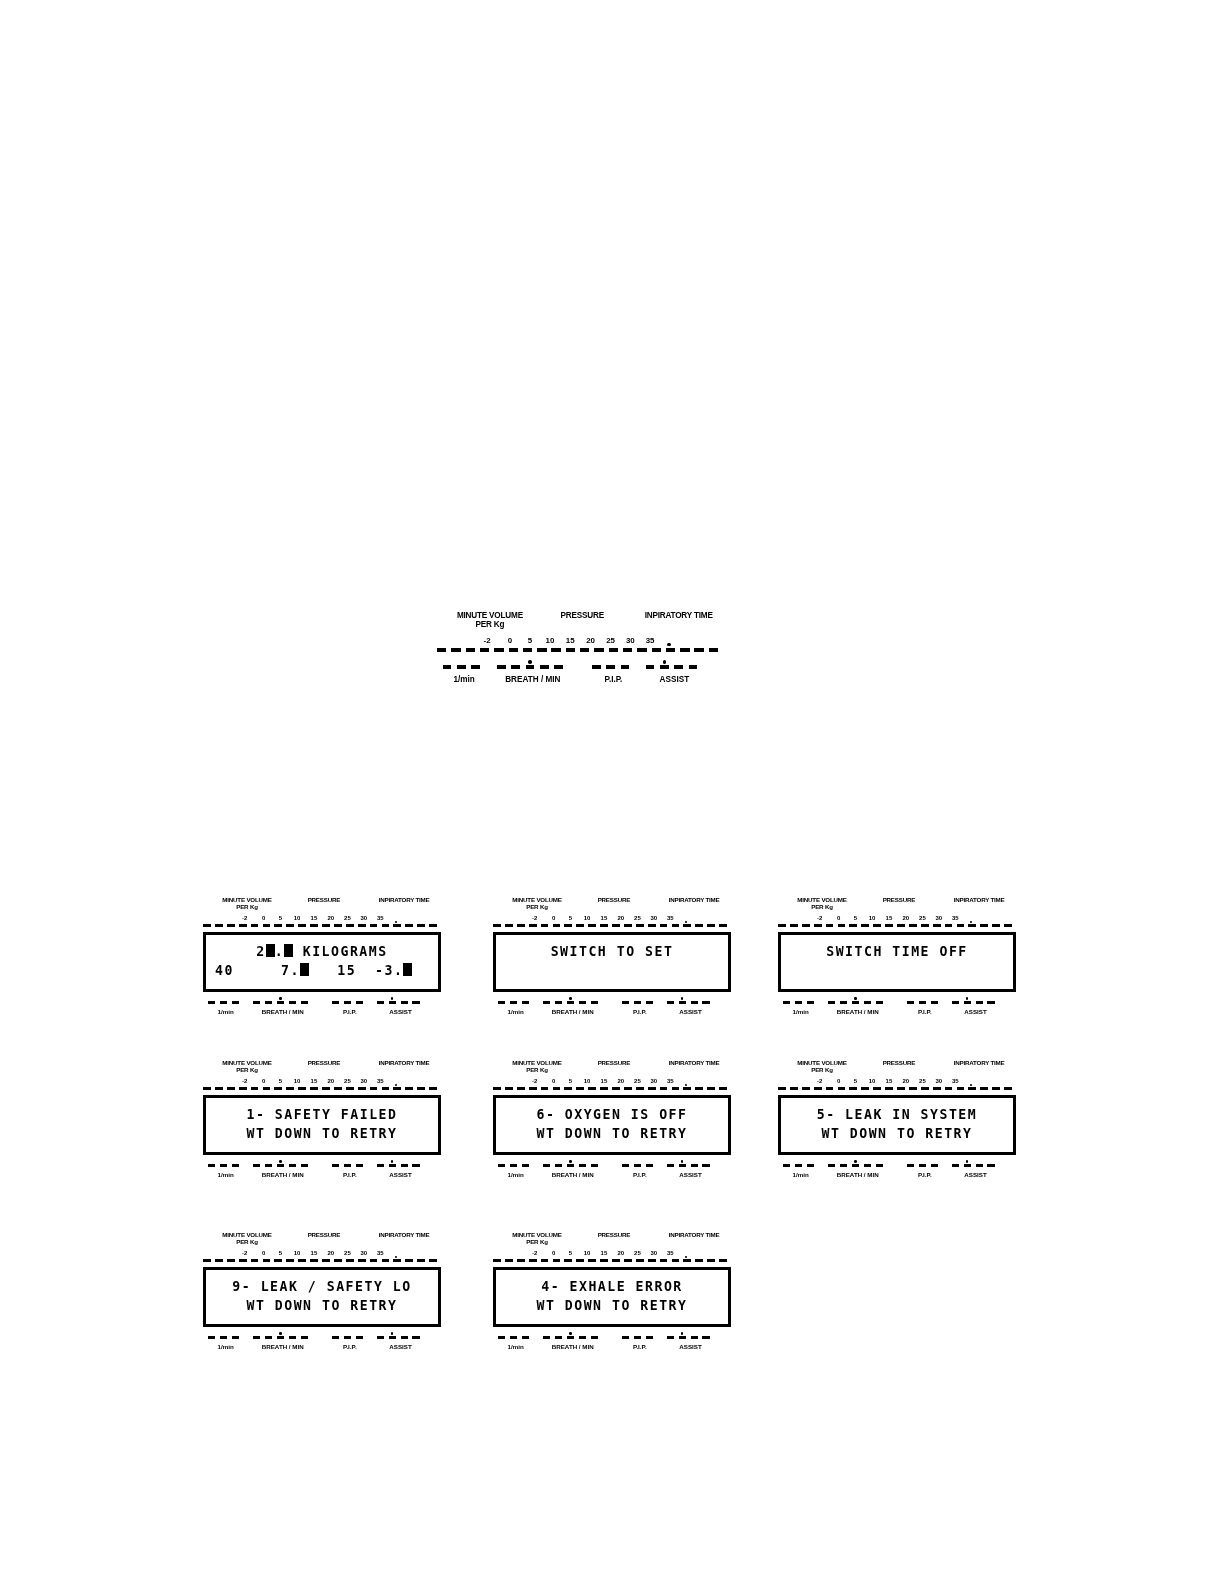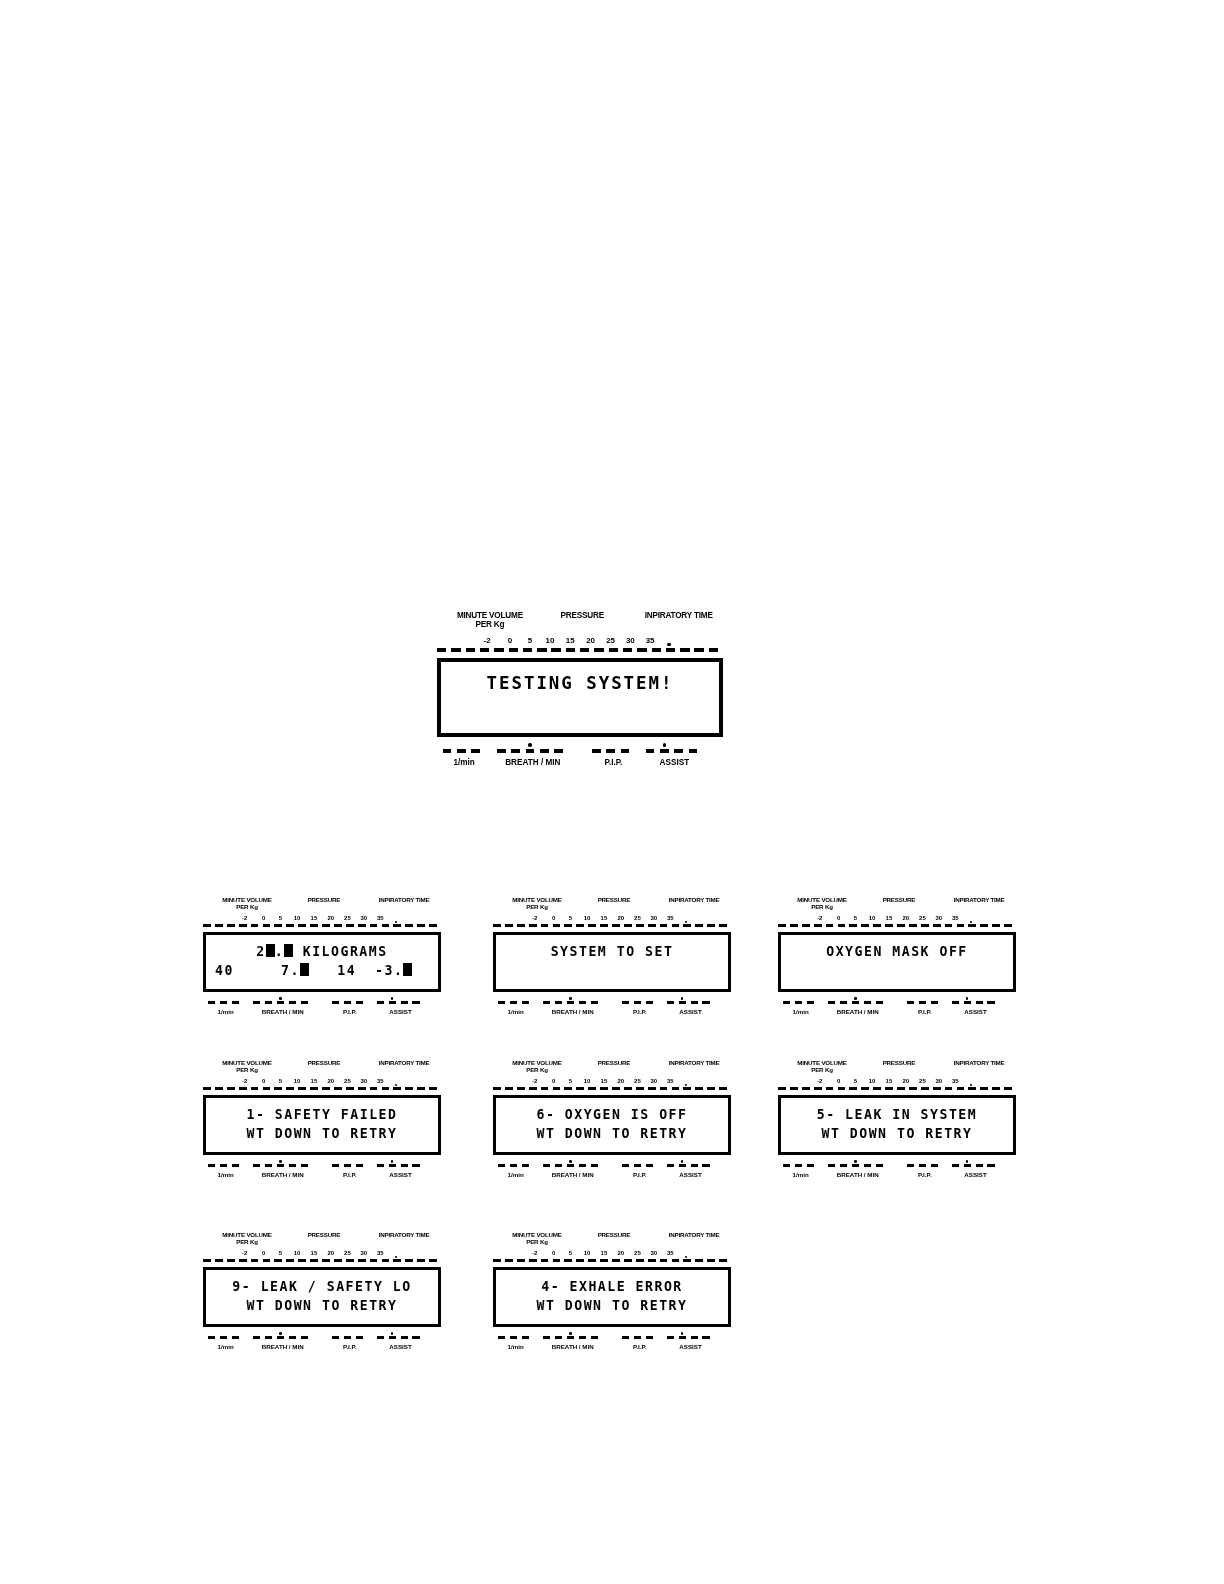--- a/index.html
+++ b/index.html
@@ -163,23 +163,20 @@
         <i style="left: 171.6px; width: 9.438px; height: 4px;"></i>
         <i style="left: 185.9px; width: 9.438px; height: 4px;"></i>
         <i style="left: 200.2px; width: 9.438px; height: 4px;"></i>
         <i style="left: 214.5px; width: 9.438px; height: 4px;"></i>
         <i style="left: 228.8px; width: 9.438px; height: 4px;"></i>
         <i style="left: 243.1px; width: 9.438px; height: 4px;"></i>
         <i style="left: 257.4px; width: 9.438px; height: 4px;"></i>
         <i style="left: 271.7px; width: 9.438px; height: 4px;"></i>
         <span class="dot" style="left: 230.23px; top: -4.62px; width: 3.432px; height: 3.432px;"></span>
       </div>
-      <div class="lcd" style="margin-top: 3.96px; height: 79.2px; border-width: 4px; padding: 9.24px 11.88px; font-size: 17.424px; line-height: 25.08px; letter-spacing: 1.98px;">
-        <div class="line"><span>TESTING SYSTEM!</span></div>
-      </div>
       <div class="botbar" style="height: 29.04px; margin-top: 6.6px;">
         <div class="grp" style="left: 5.72px; width: 42.9px; height: 10px;">
           <i style="left: 0px; top: 5.28px; width: 8.58px; height: 4px;"></i>
           <i style="left: 14.3px; top: 5.28px; width: 8.58px; height: 4px;"></i>
           <i style="left: 28.6px; top: 5.28px; width: 8.58px; height: 4px;"></i>
         </div>
         <span class="cap" style="left: 27.17px; top: 14.52px; font-size: 8.184px;">1/min</span>
         <div class="grp" style="left: 60.06px; width: 71.5px; height: 10px;">
           <i style="left: 0px; top: 5.28px; width: 8.58px; height: 4px;"></i>
           <i style="left: 14.3px; top: 5.28px; width: 8.58px; height: 4px;"></i>
@@ -247,21 +244,21 @@
         <i style="left: 166.6px; width: 7.854px; height: 3px;"></i>
         <i style="left: 178.5px; width: 7.854px; height: 3px;"></i>
         <i style="left: 190.4px; width: 7.854px; height: 3px;"></i>
         <i style="left: 202.3px; width: 7.854px; height: 3px;"></i>
         <i style="left: 214.2px; width: 7.854px; height: 3px;"></i>
         <i style="left: 226.1px; width: 7.854px; height: 3px;"></i>
         <span class="dot" style="left: 191.59px; top: -3.5px; width: 2.6px; height: 2.6px;"></span>
       </div>
       <div class="lcd" style="margin-top: 3px; height: 60px; border-width: 3px; padding: 7px 9px; font-size: 13.2px; line-height: 19px; letter-spacing: 1.5px;">
         <div class="line"><span>2</span><span class="blk" style="width: 9px; height: 13px;"></span><span>.</span><span class="blk" style="width: 9px; height: 13px;"></span><span> KILOGRAMS</span></div>
-        <div class="line left"><span>40   </span><span>  7.</span><span class="blk" style="width: 9px; height: 13px;"></span><span>   14  -3.</span><span class="blk" style="width: 9px; height: 13px;"></span></div>
+        <div class="line left"><span>40   </span><span>  7.</span><span class="blk" style="width: 9px; height: 13px;"></span><span>   15  -3.</span><span class="blk" style="width: 9px; height: 13px;"></span></div>
       </div>
       <div class="botbar" style="height: 22px; margin-top: 5px;">
         <div class="grp" style="left: 4.76px; width: 35.7px; height: 9px;">
           <i style="left: 0px; top: 4px; width: 7.14px; height: 3px;"></i>
           <i style="left: 11.9px; top: 4px; width: 7.14px; height: 3px;"></i>
           <i style="left: 23.8px; top: 4px; width: 7.14px; height: 3px;"></i>
         </div>
         <span class="cap" style="left: 22.61px; top: 11px; font-size: 6.2px;">1/min</span>
         <div class="grp" style="left: 49.98px; width: 59.5px; height: 9px;">
           <i style="left: 0px; top: 4px; width: 7.14px; height: 3px;"></i>
@@ -329,21 +326,21 @@
         <i style="left: 154.7px; width: 7.854px; height: 3px;"></i>
         <i style="left: 166.6px; width: 7.854px; height: 3px;"></i>
         <i style="left: 178.5px; width: 7.854px; height: 3px;"></i>
         <i style="left: 190.4px; width: 7.854px; height: 3px;"></i>
         <i style="left: 202.3px; width: 7.854px; height: 3px;"></i>
         <i style="left: 214.2px; width: 7.854px; height: 3px;"></i>
         <i style="left: 226.1px; width: 7.854px; height: 3px;"></i>
         <span class="dot" style="left: 191.59px; top: -3.5px; width: 2.6px; height: 2.6px;"></span>
       </div>
       <div class="lcd" style="margin-top: 3px; height: 60px; border-width: 3px; padding: 7px 9px; font-size: 13.2px; line-height: 19px; letter-spacing: 1.5px;">
-        <div class="line"><span>SYSTEM TO SET</span></div>
+        <div class="line"><span>SWITCH TO SET</span></div>
       </div>
       <div class="botbar" style="height: 22px; margin-top: 5px;">
         <div class="grp" style="left: 4.76px; width: 35.7px; height: 9px;">
           <i style="left: 0px; top: 4px; width: 7.14px; height: 3px;"></i>
           <i style="left: 11.9px; top: 4px; width: 7.14px; height: 3px;"></i>
           <i style="left: 23.8px; top: 4px; width: 7.14px; height: 3px;"></i>
         </div>
         <span class="cap" style="left: 22.61px; top: 11px; font-size: 6.2px;">1/min</span>
         <div class="grp" style="left: 49.98px; width: 59.5px; height: 9px;">
           <i style="left: 0px; top: 4px; width: 7.14px; height: 3px;"></i>
@@ -411,21 +408,21 @@
         <i style="left: 154.7px; width: 7.854px; height: 3px;"></i>
         <i style="left: 166.6px; width: 7.854px; height: 3px;"></i>
         <i style="left: 178.5px; width: 7.854px; height: 3px;"></i>
         <i style="left: 190.4px; width: 7.854px; height: 3px;"></i>
         <i style="left: 202.3px; width: 7.854px; height: 3px;"></i>
         <i style="left: 214.2px; width: 7.854px; height: 3px;"></i>
         <i style="left: 226.1px; width: 7.854px; height: 3px;"></i>
         <span class="dot" style="left: 191.59px; top: -3.5px; width: 2.6px; height: 2.6px;"></span>
       </div>
       <div class="lcd" style="margin-top: 3px; height: 60px; border-width: 3px; padding: 7px 9px; font-size: 13.2px; line-height: 19px; letter-spacing: 1.5px;">
-        <div class="line"><span>OXYGEN MASK OFF</span></div>
+        <div class="line"><span>SWITCH TIME OFF</span></div>
       </div>
       <div class="botbar" style="height: 22px; margin-top: 5px;">
         <div class="grp" style="left: 4.76px; width: 35.7px; height: 9px;">
           <i style="left: 0px; top: 4px; width: 7.14px; height: 3px;"></i>
           <i style="left: 11.9px; top: 4px; width: 7.14px; height: 3px;"></i>
           <i style="left: 23.8px; top: 4px; width: 7.14px; height: 3px;"></i>
         </div>
         <span class="cap" style="left: 22.61px; top: 11px; font-size: 6.2px;">1/min</span>
         <div class="grp" style="left: 49.98px; width: 59.5px; height: 9px;">
           <i style="left: 0px; top: 4px; width: 7.14px; height: 3px;"></i>

